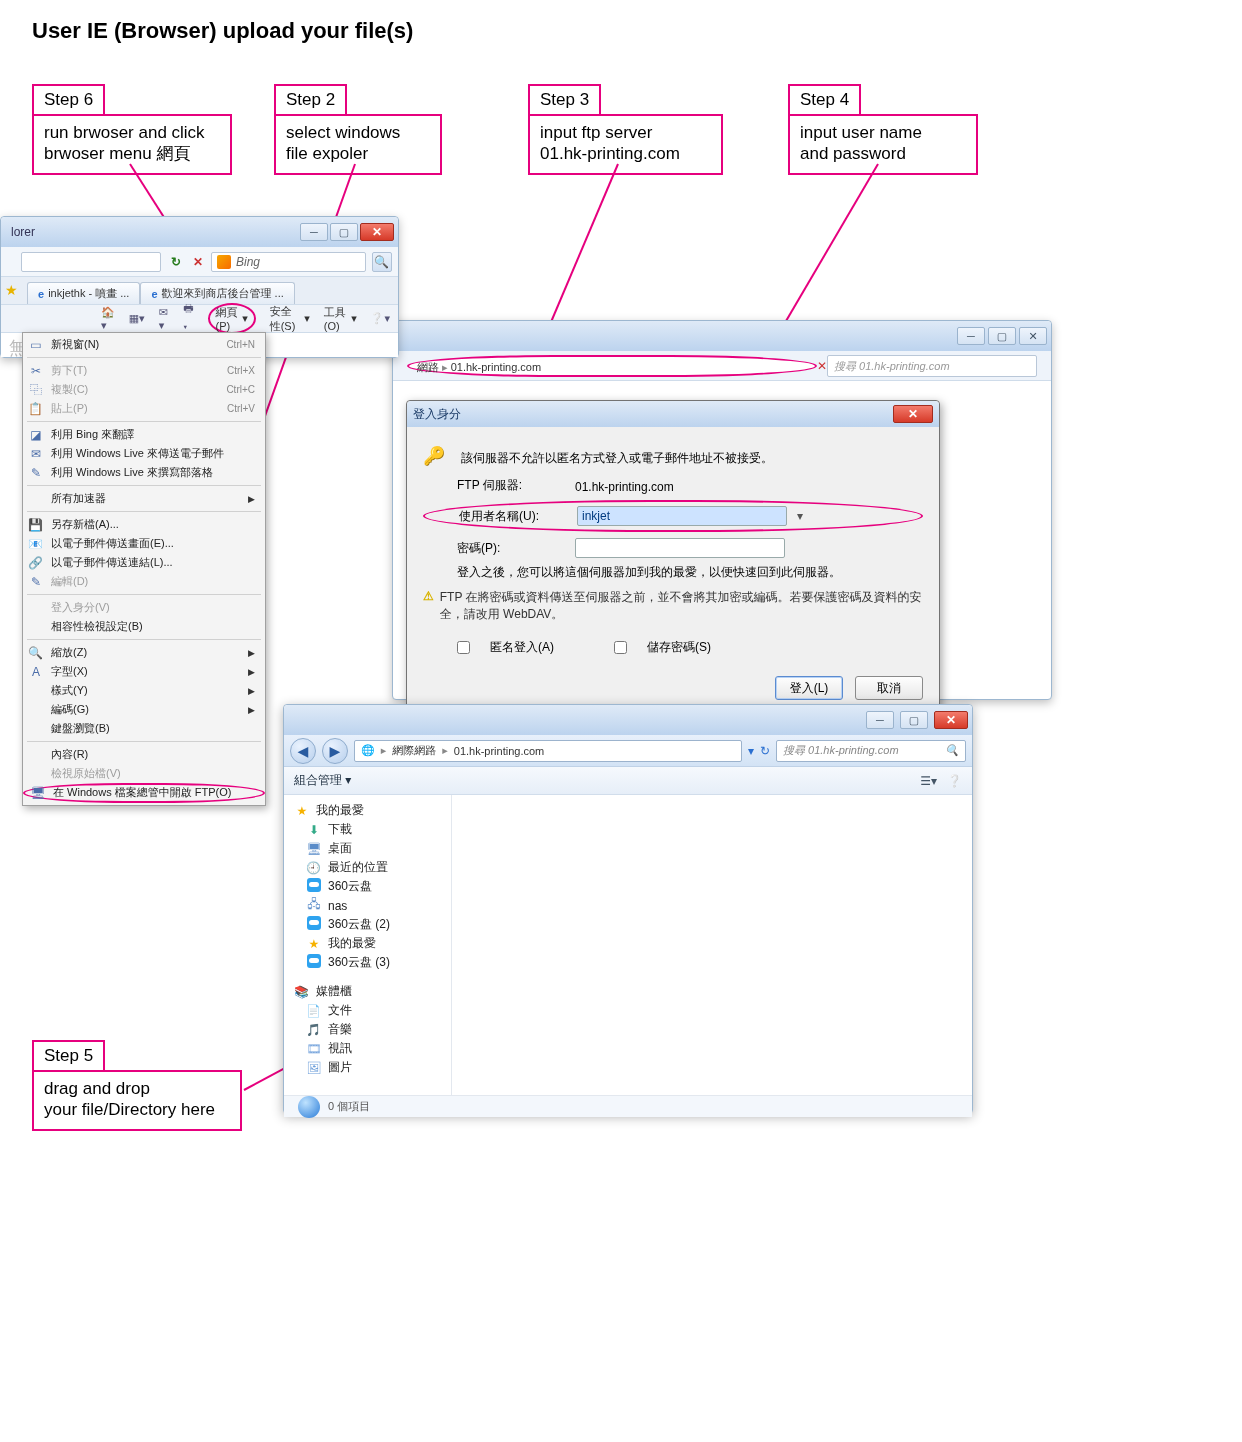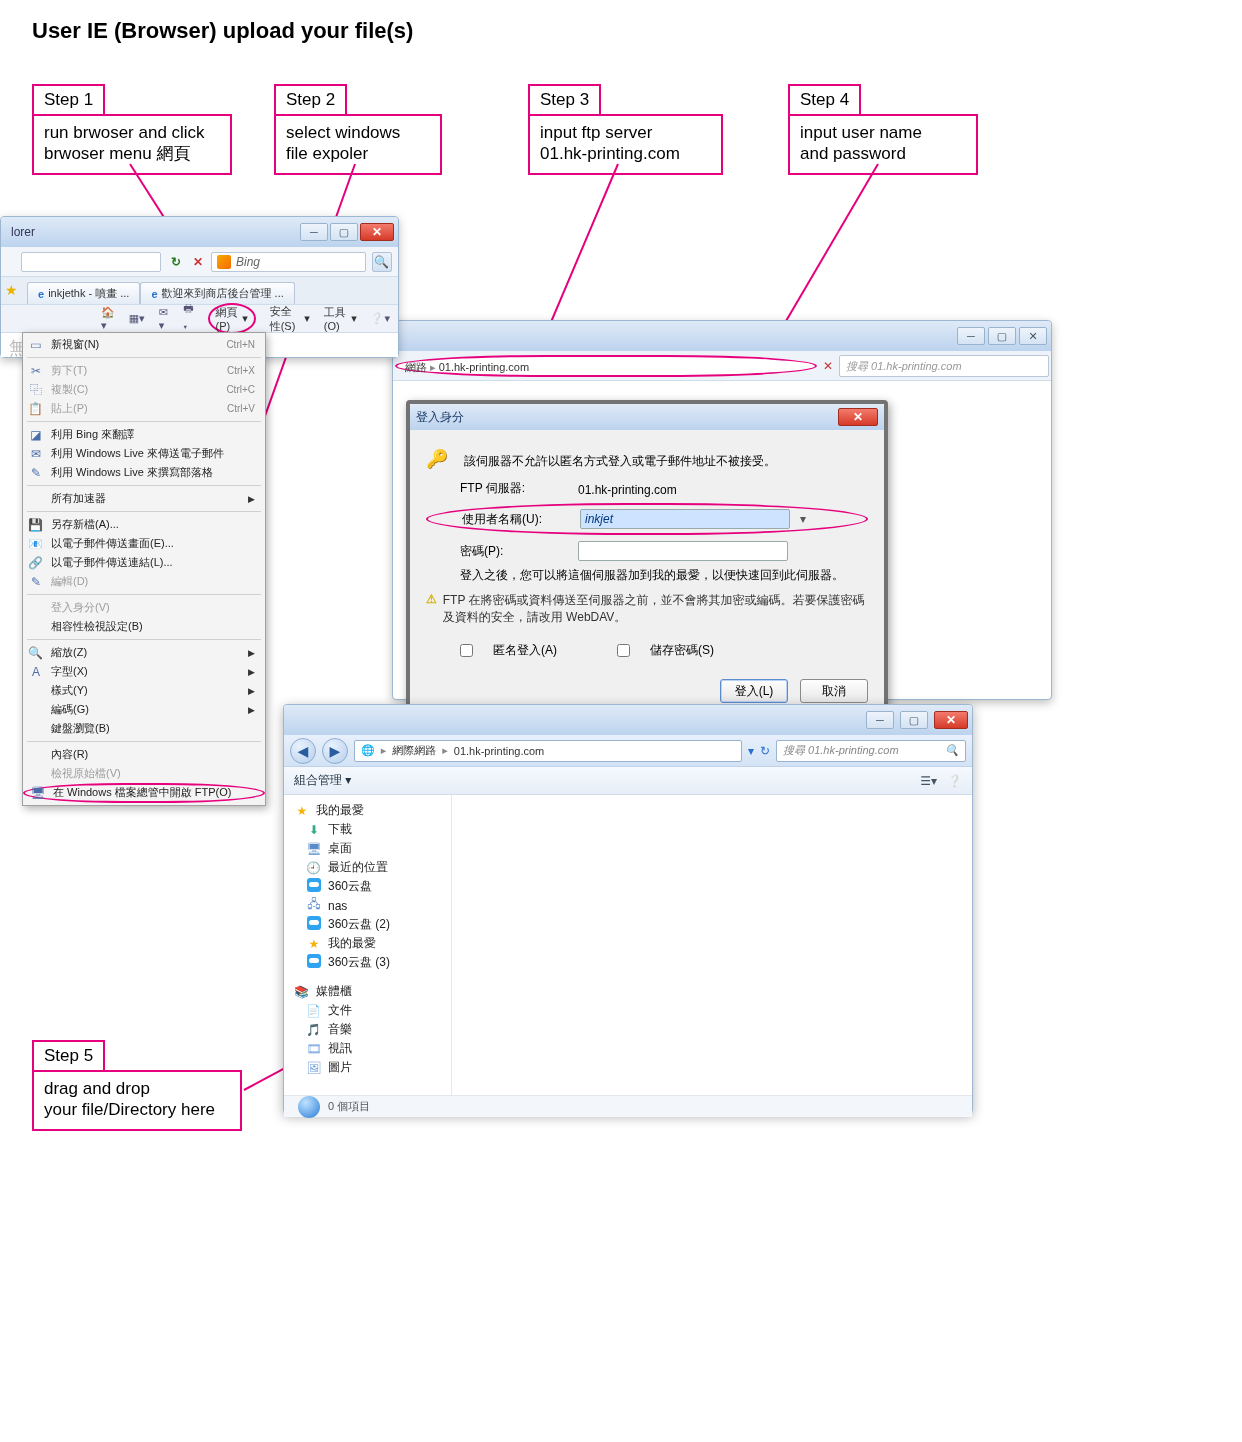--- a/index.html
+++ b/index.html
@@ -178,52 +178,52 @@
     border:1px solid var(--win-border);background:#fff;
     box-shadow:0 3px 10px rgba(0,0,0,.25);
     border-radius:4px;z-index:2;
   }
   .wincap{
     height:30px;background:linear-gradient(var(--win-header1),var(--win-header2));
     display:flex;align-items:center;justify-content:flex-end;gap:3px;padding:0 4px;
     border-radius:4px 4px 0 0;
   }
   .login-addr{
-    height:30px;display:flex;align-items:center;gap:6px;padding:0 2px;
+    height:30px;display:flex;align-items:center;padding:0 14px;
     background:#eef3fa;border-bottom:1px solid #cfdcea;
   }
   .login-addr .crumb{
     flex:1;height:22px;background:#fff;border:1px solid #b9c7d8;border-radius:2px;
     padding:3px 8px;color:#333;font-size:11px;
     border:2px solid var(--pink);border-radius:50%/70%;
   }
   .login-addr .sep{color:#888;}
   .login-search{
     width:210px;height:22px;background:#fff;border:1px solid #b9c7d8;border-radius:2px;
     color:#999;font-style:italic;padding:3px 6px;font-size:11px;
   }
   .dialog{
-    position:absolute;left:406px;top:400px;width:482px;
-    background:#f0f0f0;border:4px solid #737373;
+    position:absolute;left:406px;top:400px;width:534px;
+    background:#f0f0f0;border:1px solid #737373;
     box-shadow:2px 3px 10px rgba(0,0,0,.35);
     z-index:4;font-size:12px;
     border-radius:4px;
   }
   .dlg-cap{
     height:26px;background:linear-gradient(var(--win-header1),var(--win-header2));
     display:flex;align-items:center;padding:0 6px;border-radius:4px 4px 0 0;
   }
   .dlg-cap .t{flex:1;color:#1a3a66;font-size:12px;}
   .dlg-body{padding:12px 16px 14px 16px;background:#f0f0f0;}
   .dlg-row{display:flex;align-items:center;gap:8px;margin:6px 0;}
   .dlg-lock{
     width:26px;height:26px;position:relative;margin-right:4px;display:inline-block;
   }
   .dlg-lock::before{content:"🔑";color:#caa400;position:absolute;font-size:18px;left:0;top:0;}
-  .dlg-input{height:20px;border:1px solid #9aa;background:#fff;border-radius:2px;font-style:italic;}
+  .dlg-input{height:20px;border:1px solid #9aa;background:#fff;border-radius:2px;}
   .dlg-ellipse{
     border:2px solid var(--pink);border-radius:50%/55%;
   }
   .dlg-warn{color:#333;display:flex;gap:6px;margin-top:8px;}
   .dlg-warn .w{color:#d8b300;font-weight:bold;}
   .dlg-foot{display:flex;gap:12px;justify-content:flex-end;margin-top:20px;}
   .wbtn{
     min-width:68px;height:24px;background:linear-gradient(#fefefe,#e7e7e7);
     border:1px solid #8a8a8a;border-radius:3px;
     display:flex;align-items:center;justify-content:center;font-size:12px;
@@ -286,21 +286,21 @@
     display:flex;align-items:center;gap:8px;padding:0 14px;font-size:11px;color:#555;
   }
   .globe{width:22px;height:22px;background:radial-gradient(circle at 35% 30%,#bfe3ff,#2a7cd8);border-radius:50%;}
 </style>
 </head>
 <body>
 
 <div class="title">User IE (Browser) upload your file(s)</div>
 
 <div class="stepbox" style="left:32px;top:84px;">
-  <div class="tag">Step 1</div>
+  <div class="tag">Step 6</div>
   <div class="body">run brwoser and click
 brwoser menu 網頁</div>
 </div>
 <div class="stepbox" style="left:274px;top:84px;width:168px;">
   <div class="tag">Step 2</div>
   <div class="body">select windows
 file expoler</div>
 </div>
 <div class="stepbox" style="left:528px;top:84px;width:195px;">
   <div class="tag">Step 3</div>

